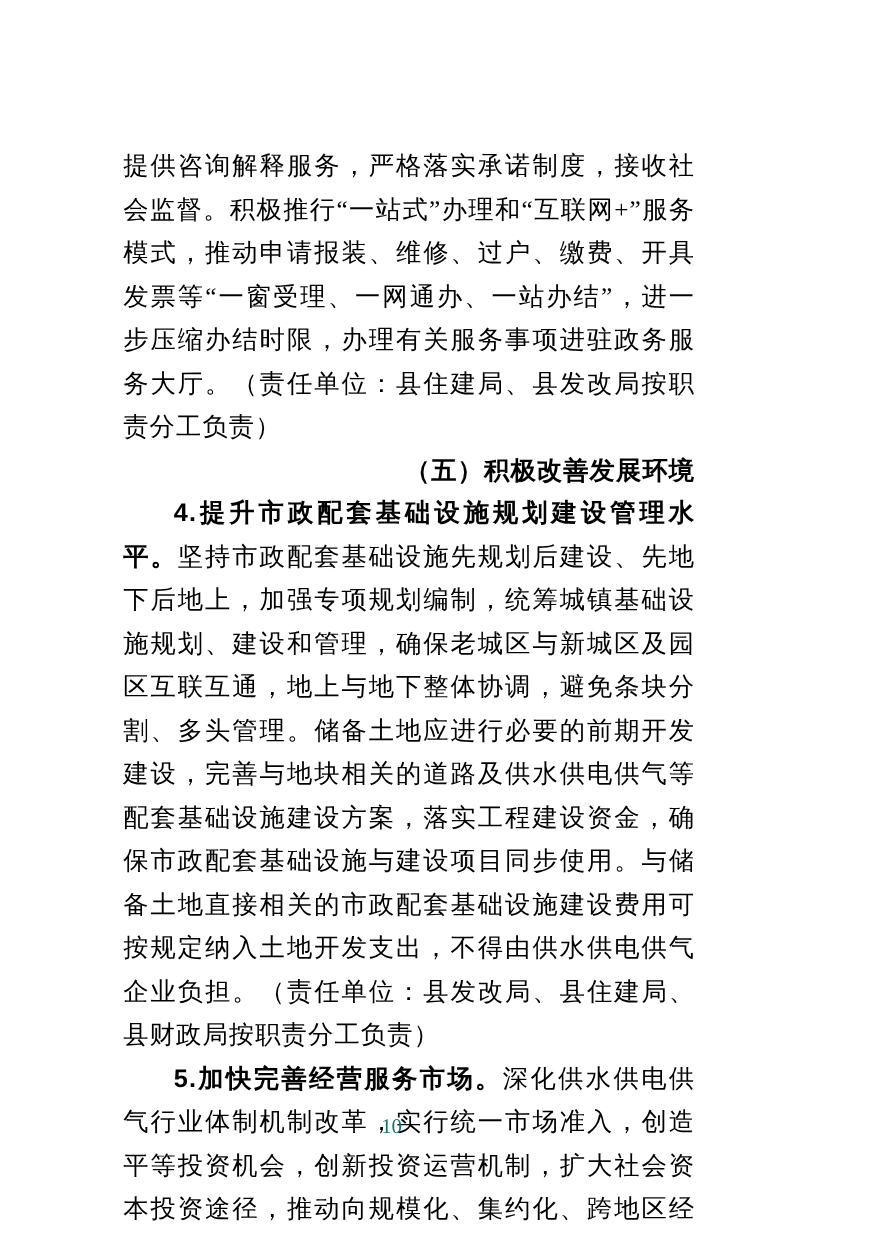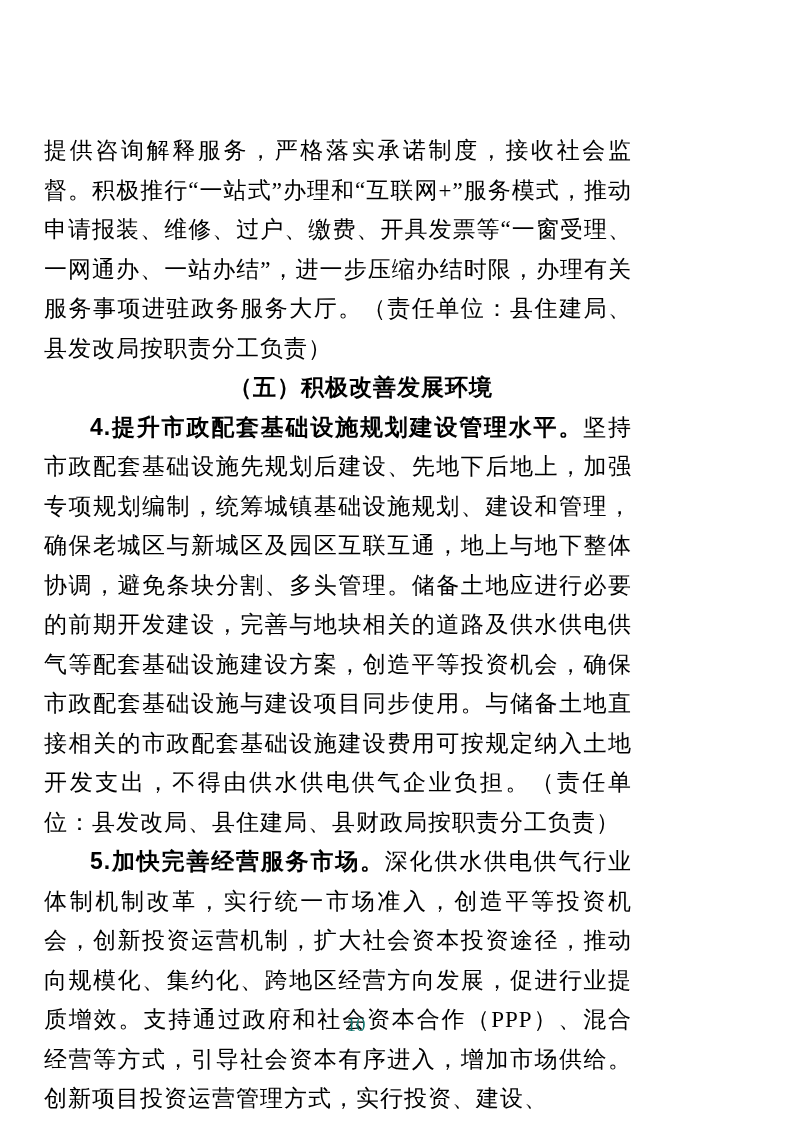--- a/index.html
+++ b/index.html
@@ -13,42 +13,42 @@
       font-family: "Liberation Serif", "DejaVu Serif", serif;
       color: #000000;
       position: relative;
       overflow: hidden;
     }
     .page {
       position: relative;
       box-sizing: border-box;
       width: 712px;
       height: 1123px;
-      padding: 131px 80px 0 44px;
+      padding: 131px 80px 0 112px;
       background: #ffffff;
     }
     .para {
       margin: 0;
       font-size: 23px;
       line-height: 39.5px;
       letter-spacing: 1px;
       text-align: justify;
       text-justify: inter-ideograph;
       text-indent: 2em;
       word-break: break-all;
     }
     .para.no-indent {
       text-indent: 0;
     }
     .hei {
       font-family: "Liberation Sans", "DejaVu Sans", sans-serif;
       font-weight: 700;
     }
     .section-heading {
-      text-align: center;
+      text-align: right;
     }
     .page-number {
       position: absolute;
       left: 0;
       right: 0;
       top: 1014px;
       text-align: center;
       font-size: 19px;
       letter-spacing: 0;
       font-family: "Liberation Serif", "DejaVu Serif", serif;
@@ -57,19 +57,19 @@
   </style>
 </head>
 <body>
 
 <div class="page">
 
   <p class="para no-indent">提供咨询解释服务，严格落实承诺制度，接收社会监督。积极推行“一站式”办理和“互联网+”服务模式，推动申请报装、维修、过户、缴费、开具发票等“一窗受理、一网通办、一站办结”，进一步压缩办结时限，办理有关服务事项进驻政务服务大厅。（责任单位：县住建局、县发改局按职责分工负责）</p>
 
   <p class="para section-heading hei">（五）积极改善发展环境</p>
 
-  <p class="para"><span class="hei">4.提升市政配套基础设施规划建设管理水平。</span><span>坚持市政配套基础设施先规划后建设、先地下后地上，加强专项规划编制，统筹城镇基础设施规划、建设和管理，确保老城区与新城区及园区互联互通，地上与地下整体协调，避免条块分割、多头管理。储备土地应进行必要的前期开发建设，完善与地块相关的道路及供水供电供气等配套基础设施建设方案，创造平等投资机会，确保市政配套基础设施与建设项目同步使用。与储备土地直接相关的市政配套基础设施建设费用可按规定纳入土地开发支出，不得由供水供电供气企业负担。（责任单位：县发改局、县住建局、县财政局按职责分工负责）</span></p>
+  <p class="para"><span class="hei">4.提升市政配套基础设施规划建设管理水平。</span><span>坚持市政配套基础设施先规划后建设、先地下后地上，加强专项规划编制，统筹城镇基础设施规划、建设和管理，确保老城区与新城区及园区互联互通，地上与地下整体协调，避免条块分割、多头管理。储备土地应进行必要的前期开发建设，完善与地块相关的道路及供水供电供气等配套基础设施建设方案，落实工程建设资金，确保市政配套基础设施与建设项目同步使用。与储备土地直接相关的市政配套基础设施建设费用可按规定纳入土地开发支出，不得由供水供电供气企业负担。（责任单位：县发改局、县住建局、县财政局按职责分工负责）</span></p>
 
   <p class="para"><span class="hei">5.加快完善经营服务市场。</span><span>深化供水供电供气行业体制机制改革，实行统一市场准入，创造平等投资机会，创新投资运营机制，扩大社会资本投资途径，推动向规模化、集约化、跨地区经营方向发展，促进行业提质增效。支持通过政府和社会资本合作（PPP）、混合经营等方式，引导社会资本有序进入，增加市场供给。创新项目投资运营管理方式，实行投资、建设、</span></p>
 
   <div class="page-number">10</div>
 
 </div>
 
 </body></html>

